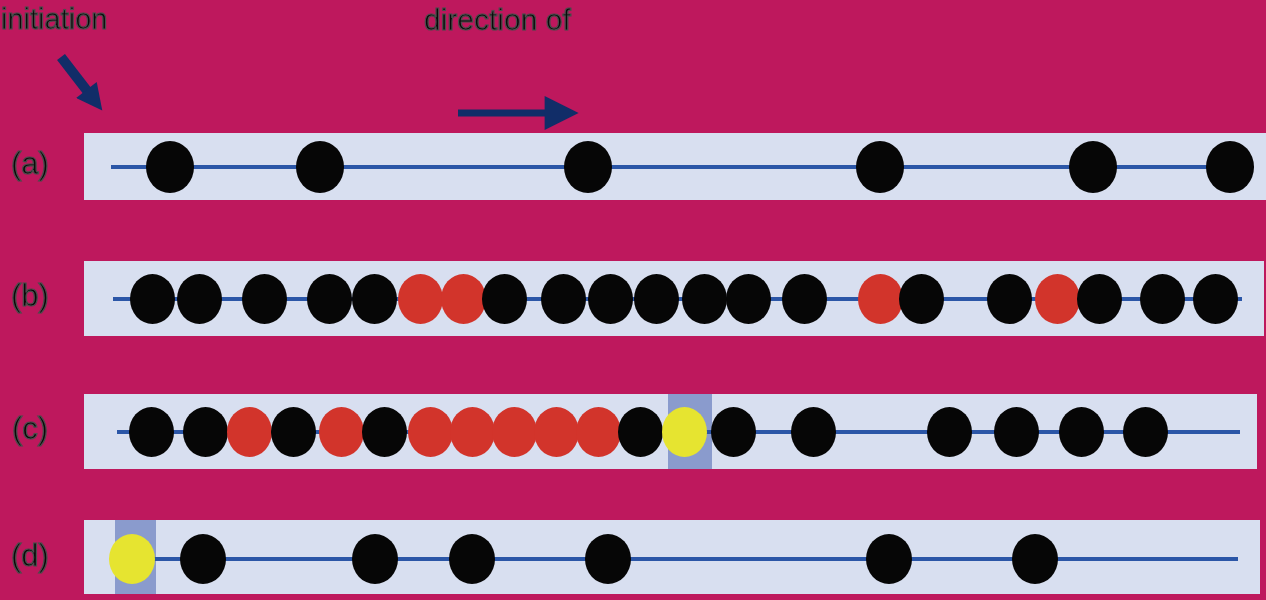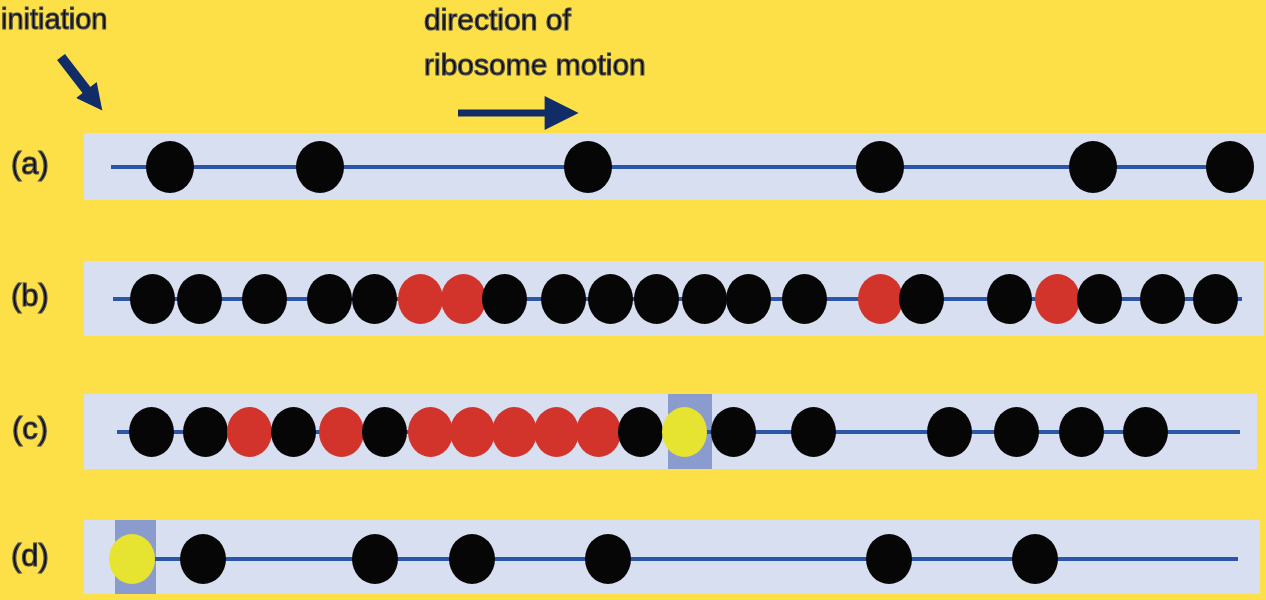--- a/index.html
+++ b/index.html
@@ -1,20 +1,20 @@
 <!DOCTYPE html>
 <html><head>
 <meta charset="utf-8">
 <style>
   html, body { margin: 0; padding: 0; background: #000; }
   .canvas {
     position: relative;
     width: 1266px;
     height: 600px;
-    background: #fde047;
+    background: #be185d;
     overflow: hidden;
     font-family: "Liberation Sans", sans-serif;
   }
   .txt {
     position: absolute;
     color: #0a0a0a;
     -webkit-text-stroke: 1.2px #4d4d4d;
     text-shadow: 0 0 1px #3a3a3a;
     white-space: nowrap;
     user-select: none;
@@ -28,21 +28,20 @@
 </style>
 </head>
 <body>
 
 <div class="canvas">
 
   <div class="txt initiation">initiation</div>
 
   <div class="txt direction">
     <div>direction of</div>
-    <div>ribosome motion</div>
   </div>
 
   <svg class="overlay" width="1266" height="600">
     <defs>
       <marker id="mInit" viewBox="0 0 10 10" refX="1" refY="5" markerWidth="28" markerHeight="26" orient="auto" markerUnits="userSpaceOnUse">
         <path d="M0,0 L10,5 L0,10 Z" class="navy-fill" fill="#112d68"></path>
       </marker>
       <marker id="mDir" viewBox="0 0 10 10" refX="1" refY="5" markerWidth="38" markerHeight="34" orient="auto" markerUnits="userSpaceOnUse">
         <path d="M0,0 L10,5 L0,10 Z" class="navy-fill" fill="#112d68"></path>
       </marker>

